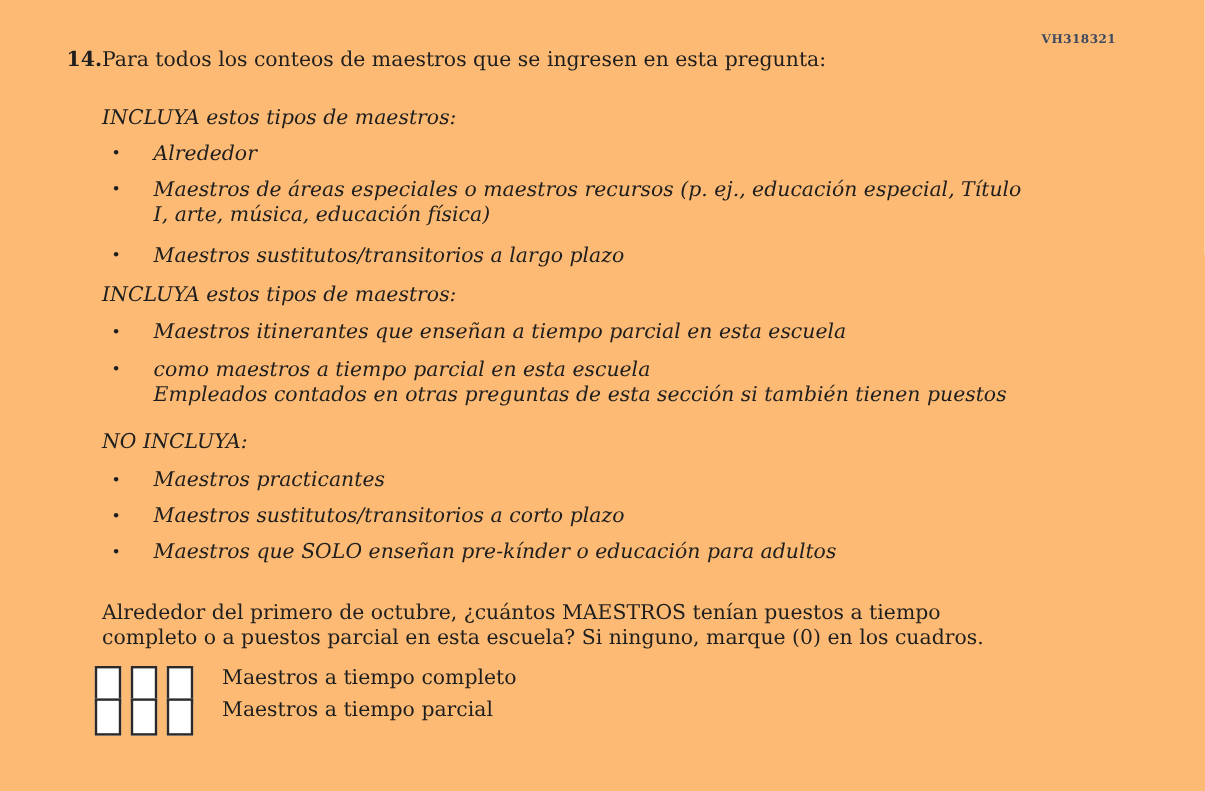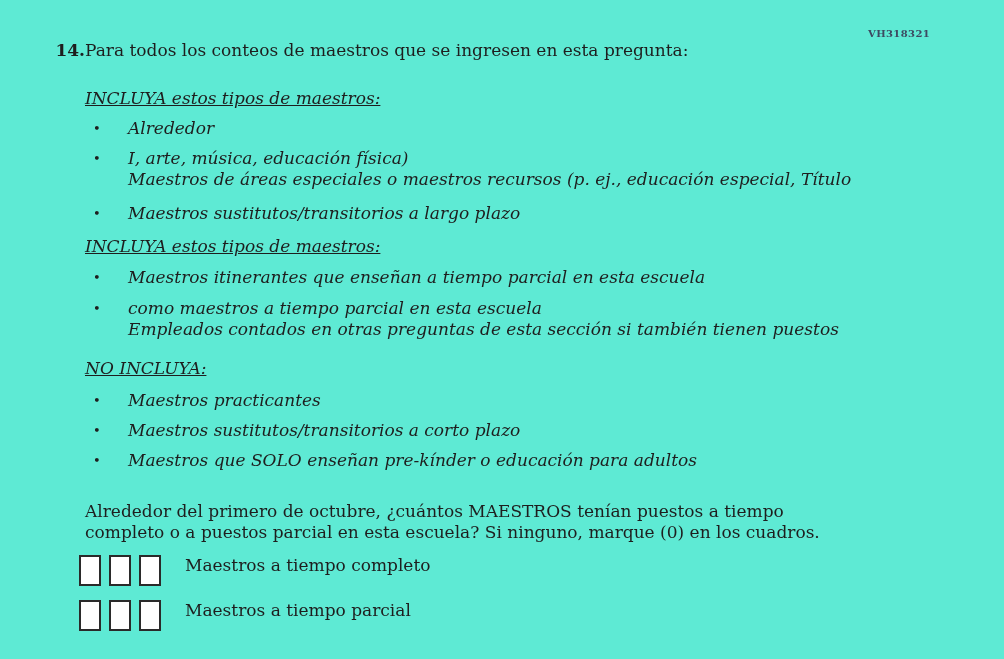--- a/index.html
+++ b/index.html
@@ -1,30 +1,30 @@
 <!DOCTYPE html>
 <html><head>
 <meta charset="utf-8">
 <style>
   html,body{margin:0;padding:0;background:#fff;}
   .page{
     position:relative;
     width:1004px;height:659px;
-    background:#5eead4;
+    background:#fdba74;
     font-family:"DejaVu Serif", serif;
     font-size:17px;
     color:#1e1e1e;
     overflow:hidden;
   }
   .abs{position:absolute;}
   .it{}
   .line{line-height:21px;white-space:nowrap;}
   .qrow{left:40px;top:40px;display:flex;text-align:right;}
   .qnum{display:inline-block;width:45px;font-weight:bold;font-style:normal;}
-  .header{left:85px;font-style:italic;line-height:21px;white-space:nowrap;text-decoration:underline;}
+  .header{left:85px;font-style:italic;line-height:21px;white-space:nowrap;}
   .bullet{left:93px;display:flex;}
   .dot{width:35px;font-size:13px;line-height:21px;font-style:normal;}
   .btxt{font-style:italic;}
   .btxt span{display:block;line-height:21px;white-space:nowrap;}
   .qline{left:85px;line-height:21px;white-space:nowrap;}
   .ansrow{left:79px;display:flex;align-items:flex-start;height:32px;}
   .box{
     width:22px;height:31px;
     border:2px solid #2a2a2a;
     box-sizing:border-box;
@@ -57,22 +57,22 @@
   <div class="abs bullet" style="top:118px">
     <span class="dot">•</span>
     <span class="btxt">
         <span>Alrededor</span>
       </span>
   </div>
 
   <div class="abs bullet" style="top:148px">
     <span class="dot">•</span>
     <span class="btxt">
+      <span>Maestros de áreas especiales o maestros recursos (p. ej., educación especial, Título</span>
       <span>I, arte, música, educación física)</span>
-      <span>Maestros de áreas especiales o maestros recursos (p. ej., educación especial, Título</span>
     </span>
   </div>
 
   <div class="abs bullet" style="top:203px">
     <span class="dot">•</span>
     <span class="btxt">
         <span>Maestros sustitutos/transitorios a largo plazo</span>
       </span>
   </div>
 
@@ -121,20 +121,20 @@
     <span>completo o a puestos parcial en esta escuela? </span><span class="it">Si ninguno, marque (0) en los cuadros.</span>
   </div>
 
   <div class="abs ansrow" style="top:555px">
     <span class="box"></span>
     <span class="box"></span>
     <span class="box"></span>
     <span class="anslabel">Maestros a tiempo completo</span>
   </div>
 
-  <div class="abs ansrow" style="top:600px">
+  <div class="abs ansrow" style="top:582px">
     <span class="box"></span>
     <span class="box"></span>
     <span class="box"></span>
     <span class="anslabel">Maestros a tiempo parcial</span>
   </div>
 
 </div>
 
 </body></html>

